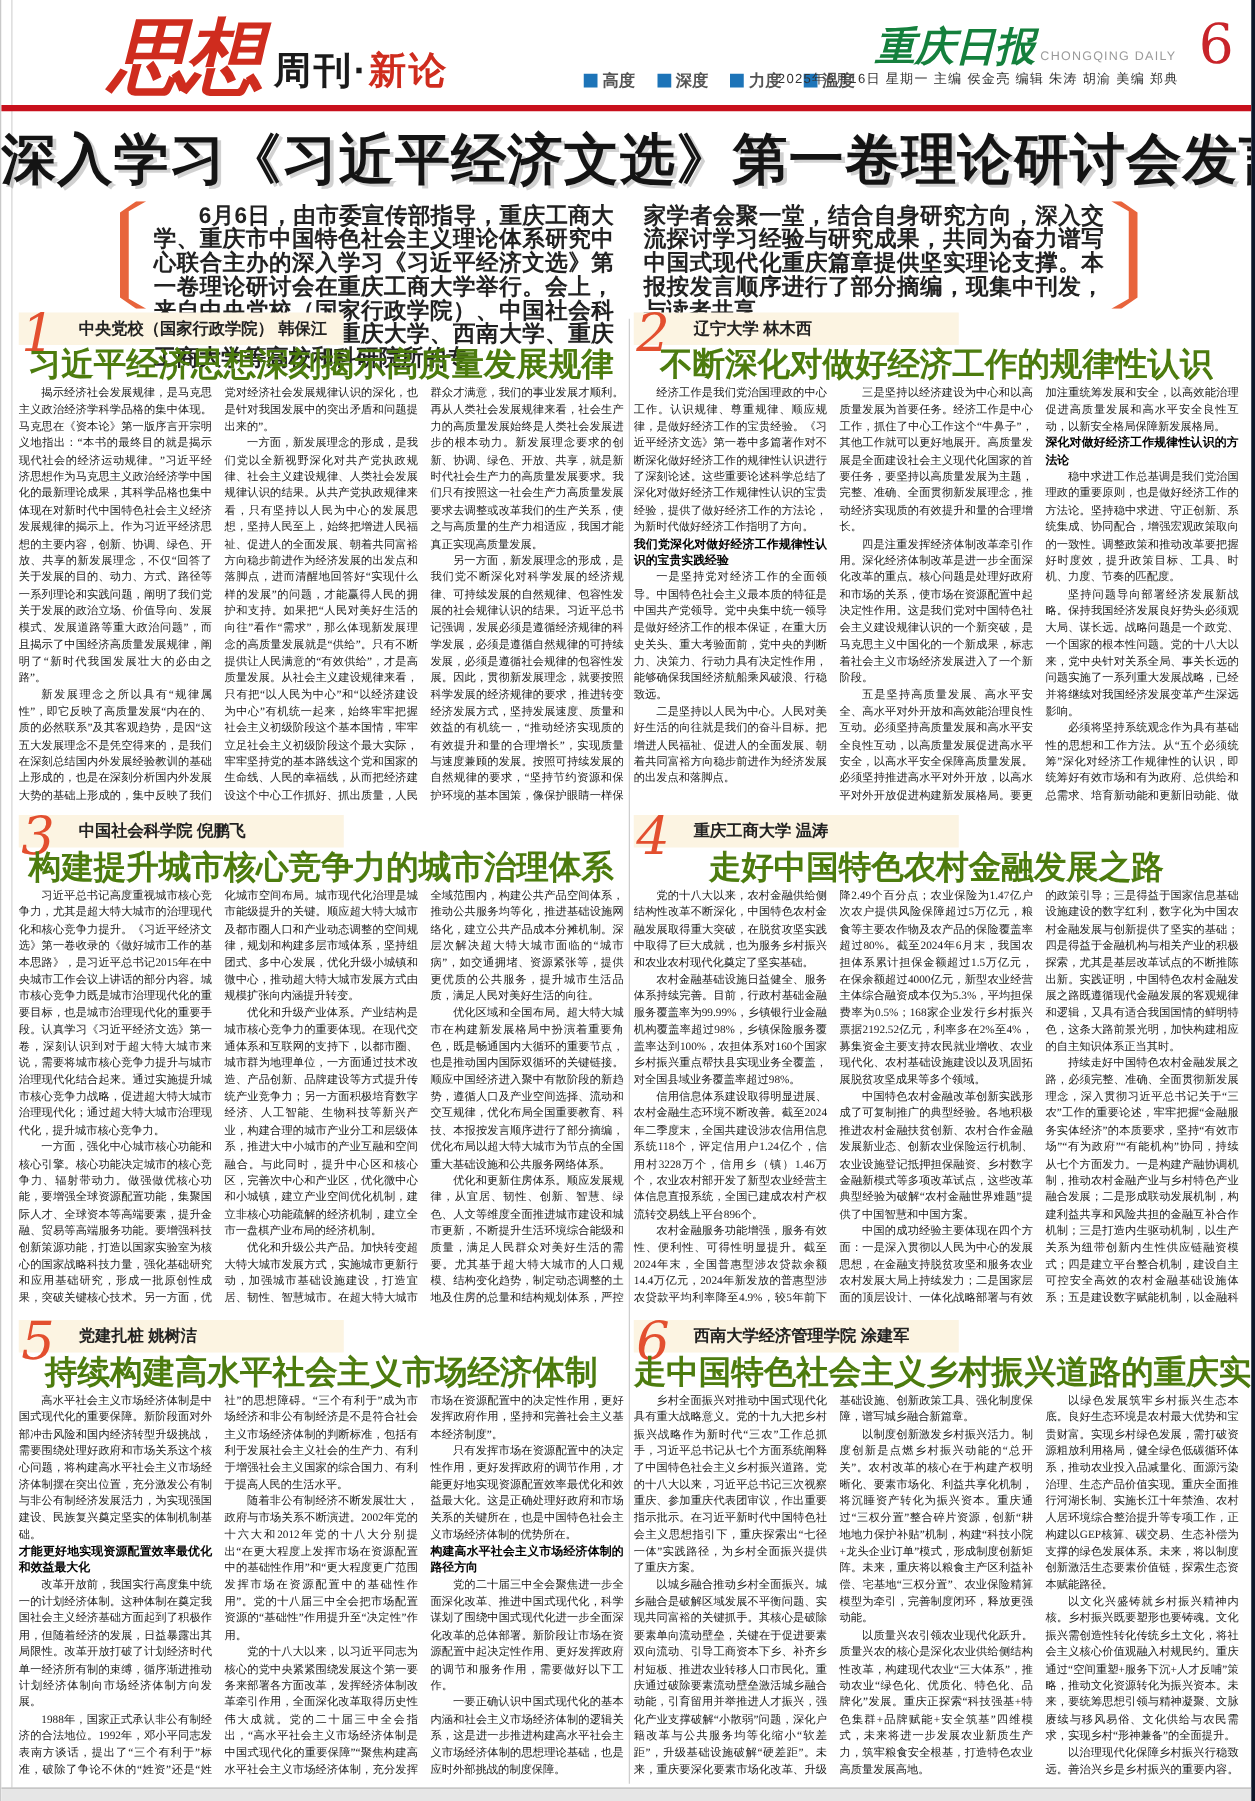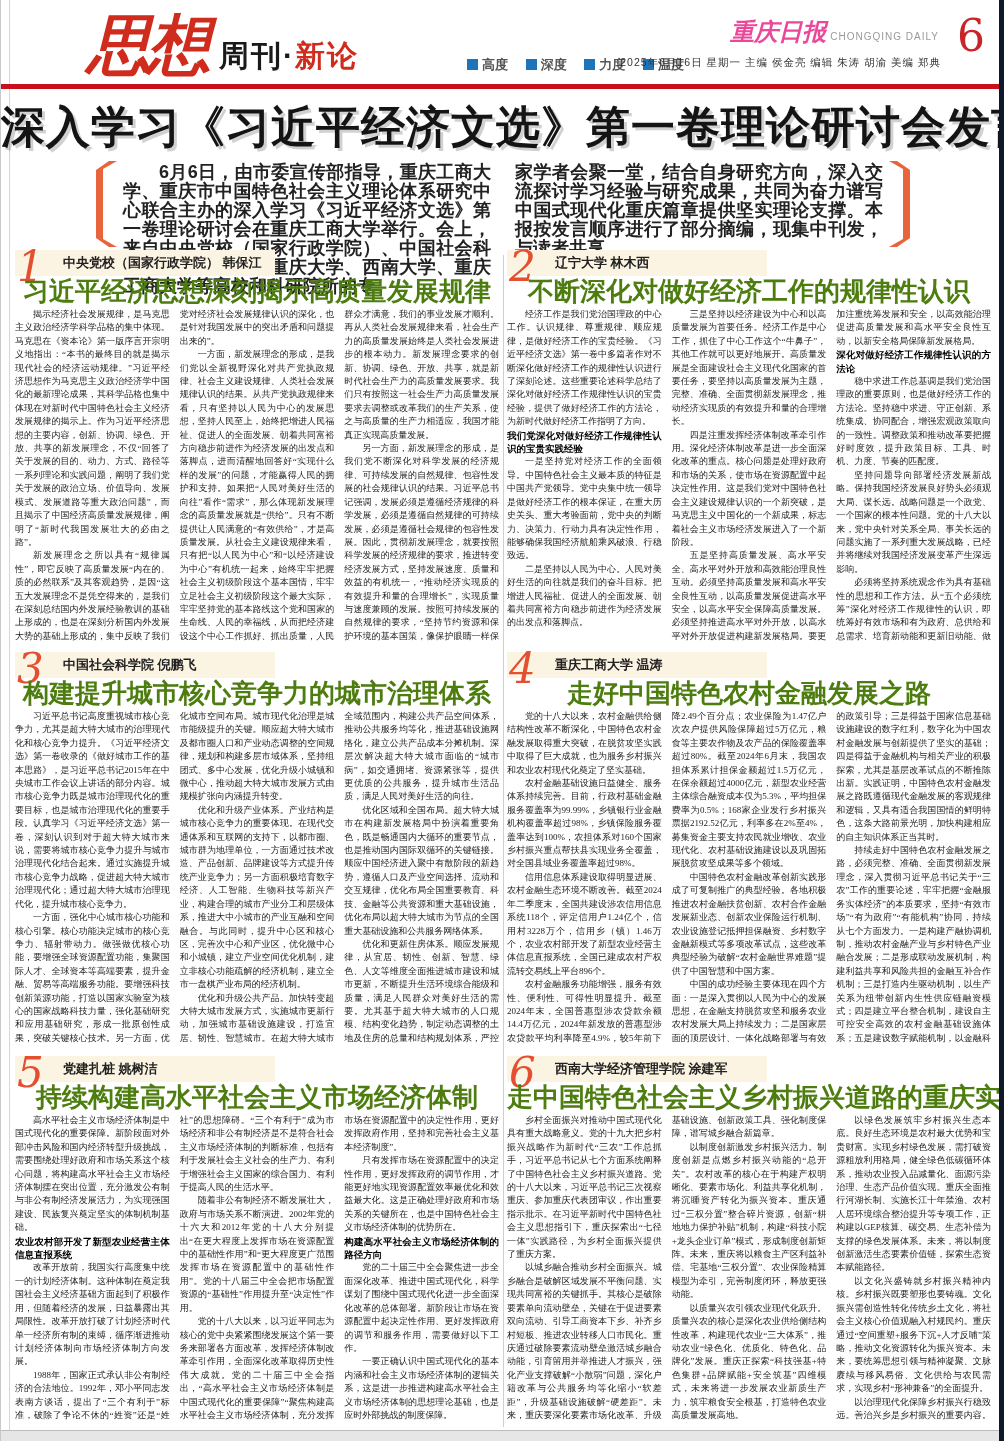--- a/index.html
+++ b/index.html
@@ -1,32 +1,32 @@
 <!DOCTYPE html>
 <html><head>
 <meta charset="utf-8">
 <style>
   html,body{margin:0;padding:0;background:#e9e9e9;}
   #page{position:relative;width:1004px;height:1441px;background:#ffffff;overflow:hidden;
         font-family:"Liberation Serif","DejaVu Serif",serif;color:#1a1a1a;
-        border-left:1px solid #c9c9c9;border-right:5px solid #0f172a;box-sizing:border-box;}
+        border-left:1px solid #c9c9c9;border-right:3px solid #0f172a;box-sizing:border-box;}
   .frame-line{position:absolute;left:8px;top:0;bottom:0;width:1px;background:#d6d6d6;}
 
   
   #header{position:absolute;left:0;top:0;width:100%;height:84px;}
   .logo-cn{position:absolute;left:86px;top:2px;font-size:64px;font-weight:bold;font-style:italic;
            color:#cf2c1e;font-family:"DejaVu Serif",serif;letter-spacing:-4px;}
   .logo-sub{position:absolute;left:218px;top:36px;font-size:30px;font-weight:bold;
             font-family:"Liberation Sans",sans-serif;letter-spacing:2px;}
   .logo-sub .red{color:#cf2c1e;}
   .tags{position:absolute;left:452px;top:56px;font-size:13px;font-weight:bold;color:#555;
         font-family:"Liberation Sans",sans-serif;}
   .tags .sq{display:inline-block;width:11px;height:11px;background:#1d74b8;margin:0 4px 0 14px;vertical-align:-1px;}
   .mast{position:absolute;right:60px;top:16px;text-align:right;white-space:nowrap;}
-  .mast-cn{font-size:24px;font-weight:bold;font-style:italic;color:#ec4899;font-family:Liberation Mono, monospace;}
+  .mast-cn{font-size:32px;font-weight:bold;font-style:italic;color:#15803d;font-family:Liberation Mono, monospace;}
   .mast-en{font-size:10px;color:#9a9a9a;font-family:"Liberation Sans",sans-serif;letter-spacing:1px;}
   .pageno{position:absolute;right:14px;top:10px;font-size:44px;color:#c8242a;font-family:"DejaVu Serif",serif;}
   .dateline{position:absolute;right:58px;top:56px;font-size:10.5px;color:#333;
             font-family:"Liberation Sans",sans-serif;letter-spacing:1px;}
   #red-rule{position:absolute;left:0;top:84px;width:100%;height:5px;background:#c8101c;}
 
   
   #headline{position:absolute;left:0;top:98px;width:100%;text-align:center;
             font-size:44px;font-weight:bold;letter-spacing:1px;color:#141414;
             text-shadow:3px 3px 0 rgba(0,0,0,0.18);white-space:nowrap;}
@@ -155,21 +155,21 @@
       <div class="art-band"></div>
       <div class="art-num">3</div>
       <div class="art-aff">中国社会科学院  倪鹏飞</div>
       <div class="art-title">构建提升城市核心竞争力的城市治理体系</div>
     </div>
     <div class="art-body">
         <p class="para">习近平总书记高度重视城市核心竞争力，尤其是超大特大城市的治理现代化和核心竞争力提升。《习近平经济文选》第一卷收录的《做好城市工作的基本思路》，是习近平总书记2015年在中央城市工作会议上讲话的部分内容。城市核心竞争力既是城市治理现代化的重要目标，也是城市治理现代化的重要手段。认真学习《习近平经济文选》第一卷，深刻认识到对于超大特大城市来说，需要将城市核心竞争力提升与城市治理现代化结合起来。通过实施提升城市核心竞争力战略，促进超大特大城市治理现代化；通过超大特大城市治理现代化，提升城市核心竞争力。</p>
         <p class="para">一方面，强化中心城市核心功能和核心引擎。核心功能决定城市的核心竞争力、辐射带动力。做强做优核心功能，要增强全球资源配置功能，集聚国际人才、全球资本等高端要素，提升金融、贸易等高端服务功能。要增强科技创新策源功能，打造以国家实验室为核心的国家战略科技力量，强化基础研究和应用基础研究，形成一批原创性成果，突破关键核心技术。另一方面，优化城市空间布局。城市现代化治理是城市能级提升的关键。顺应超大特大城市及都市圈人口和产业动态调整的空间规律，规划和构建多层市域体系，坚持组团式、多中心发展，优化升级小城镇和微中心，推动超大特大城市发展方式由规模扩张向内涵提升转变。</p>
         <p class="para">优化和升级产业体系。产业结构是城市核心竞争力的重要体现。在现代交通体系和互联网的支持下，以都市圈、城市群为地理单位，一方面通过技术改造、产品创新、品牌建设等方式提升传统产业竞争力；另一方面积极培育数字经济、人工智能、生物科技等新兴产业，构建合理的城市产业分工和层级体系，推进大中小城市的产业互融和空间融合。与此同时，提升中心区和核心区，完善次中心和产业区，优化微中心和小城镇，建立产业空间优化机制，建立非核心功能疏解的经济机制，建立全市一盘棋产业布局的经济机制。</p>
         <p class="para">优化和升级公共产品。加快转变超大特大城市发展方式，实施城市更新行动，加强城市基础设施建设，打造宜居、韧性、智慧城市。在超大特大城市全域范围内，构建公共产品空间体系，推动公共服务均等化，推进基础设施网络化，建立公共产品成本分摊机制。深层次解决超大特大城市面临的“城市病”，如交通拥堵、资源紧张等，提供更优质的公共服务，提升城市生活品质，满足人民对美好生活的向往。</p>
-        <p class="para">优化区域和全国布局。超大特大城市在构建新发展格局中扮演着重要角色，既是畅通国内大循环的重要节点，也是推动国内国际双循环的关键链接。顺应中国经济进入聚中有散阶段的新趋势，遵循人口及产业空间选择、流动和交互规律，优化布局全国重要教育、科技、金融等公共资源和重大基础设施，优化布局以超大特大城市为节点的全国重大基础设施和公共服务网络体系。</p>
+        <p class="para">优化区域和全国布局。超大特大城市在构建新发展格局中扮演着重要角色，既是畅通国内大循环的重要节点，也是推动国内国际双循环的关键链接。顺应中国经济进入聚中有散阶段的新趋势，遵循人口及产业空间选择、流动和交互规律，优化布局全国重要教育、科技、本报按发言顺序进行了部分摘编，优化布局以超大特大城市为节点的全国重大基础设施和公共服务网络体系。</p>
         <p class="para">优化和更新住房体系。顺应发展规律，从宜居、韧性、创新、智慧、绿色、人文等维度全面推进城市建设和城市更新，不断提升生活环境综合能级和质量，满足人民群众对美好生活的需要。尤其基于超大特大城市的人口规模、结构变化趋势，制定动态调整的土地及住房的总量和结构规划体系，严控增量、优化存量，提高质量。完善住房保障体系，建立“人、房、地、钱”要素联动机制。</p>
       </div>
   </div>
 
   <div class="article a-right row2">
     <div class="art-head">
       <div class="art-band"></div>
       <div class="art-num">4</div>
       <div class="art-aff">重庆工商大学  温涛</div>
       <div class="art-title">走好中国特色农村金融发展之路</div>
@@ -187,21 +187,21 @@
 
   <div class="article a-left row3">
     <div class="art-head">
       <div class="art-band"></div>
       <div class="art-num">5</div>
       <div class="art-aff">党建扎桩  姚树洁</div>
       <div class="art-title">持续构建高水平社会主义市场经济体制</div>
     </div>
     <div class="art-body">
         <p class="para">高水平社会主义市场经济体制是中国式现代化的重要保障。新阶段面对外部冲击风险和国内经济转型升级挑战，需要围绕处理好政府和市场关系这个核心问题，将构建高水平社会主义市场经济体制摆在突出位置，充分激发公有制与非公有制经济发展活力，为实现强国建设、民族复兴奠定坚实的体制机制基础。</p>
-        <p class="sub">农业农村部开发了新型农业经营主体信息直报系统</p>
+        <p class="sub">才能更好地实现资源配置效率最优化和效益最大化</p>
         <p class="para">改革开放前，我国实行高度集中统一的计划经济体制。这种体制在奠定我国社会主义经济基础方面起到了积极作用，但随着经济的发展，日益暴露出其局限性。改革开放打破了计划经济时代单一经济所有制的束缚，循序渐进推动计划经济体制向市场经济体制方向发展。</p>
         <p class="para">1988年，国家正式承认非公有制经济的合法地位。1992年，邓小平同志发表南方谈话，提出了“三个有利于”标准，破除了争论不休的“姓资”还是“姓社”的思想障碍。“三个有利于”成为市场经济和非公有制经济是不是符合社会主义市场经济体制的判断标准，包括有利于发展社会主义社会的生产力、有利于增强社会主义国家的综合国力、有利于提高人民的生活水平。</p>
         <p class="para">随着非公有制经济不断发展壮大，政府与市场关系不断演进。2002年党的十六大和2012年党的十八大分别提出“在更大程度上发挥市场在资源配置中的基础性作用”和“更大程度更广范围发挥市场在资源配置中的基础性作用”。党的十八届三中全会把市场配置资源的“基础性”作用提升至“决定性”作用。</p>
         <p class="para">党的十八大以来，以习近平同志为核心的党中央紧紧围绕发展这个第一要务来部署各方面改革，发挥经济体制改革牵引作用，全面深化改革取得历史性伟大成就。党的二十届三中全会指出，“高水平社会主义市场经济体制是中国式现代化的重要保障”“聚焦构建高水平社会主义市场经济体制，充分发挥市场在资源配置中的决定性作用，更好发挥政府作用，坚持和完善社会主义基本经济制度”。</p>
         <p class="para">只有发挥市场在资源配置中的决定性作用，更好发挥政府的调节作用，才能更好地实现资源配置效率最优化和效益最大化。这是正确处理好政府和市场关系的关键所在，也是中国特色社会主义市场经济体制的优势所在。</p>
         <p class="sub">构建高水平社会主义市场经济体制的路径方向</p>
         <p class="para">党的二十届三中全会聚焦进一步全面深化改革、推进中国式现代化，科学谋划了围绕中国式现代化进一步全面深化改革的总体部署。新阶段让市场在资源配置中起决定性作用、更好发挥政府的调节和服务作用，需要做好以下工作。</p>
         <p class="para">一要正确认识中国式现代化的基本内涵和社会主义市场经济体制的逻辑关系，这是进一步推进构建高水平社会主义市场经济体制的思想理论基础，也是应时外部挑战的制度保障。</p>
       </div>
   </div>

